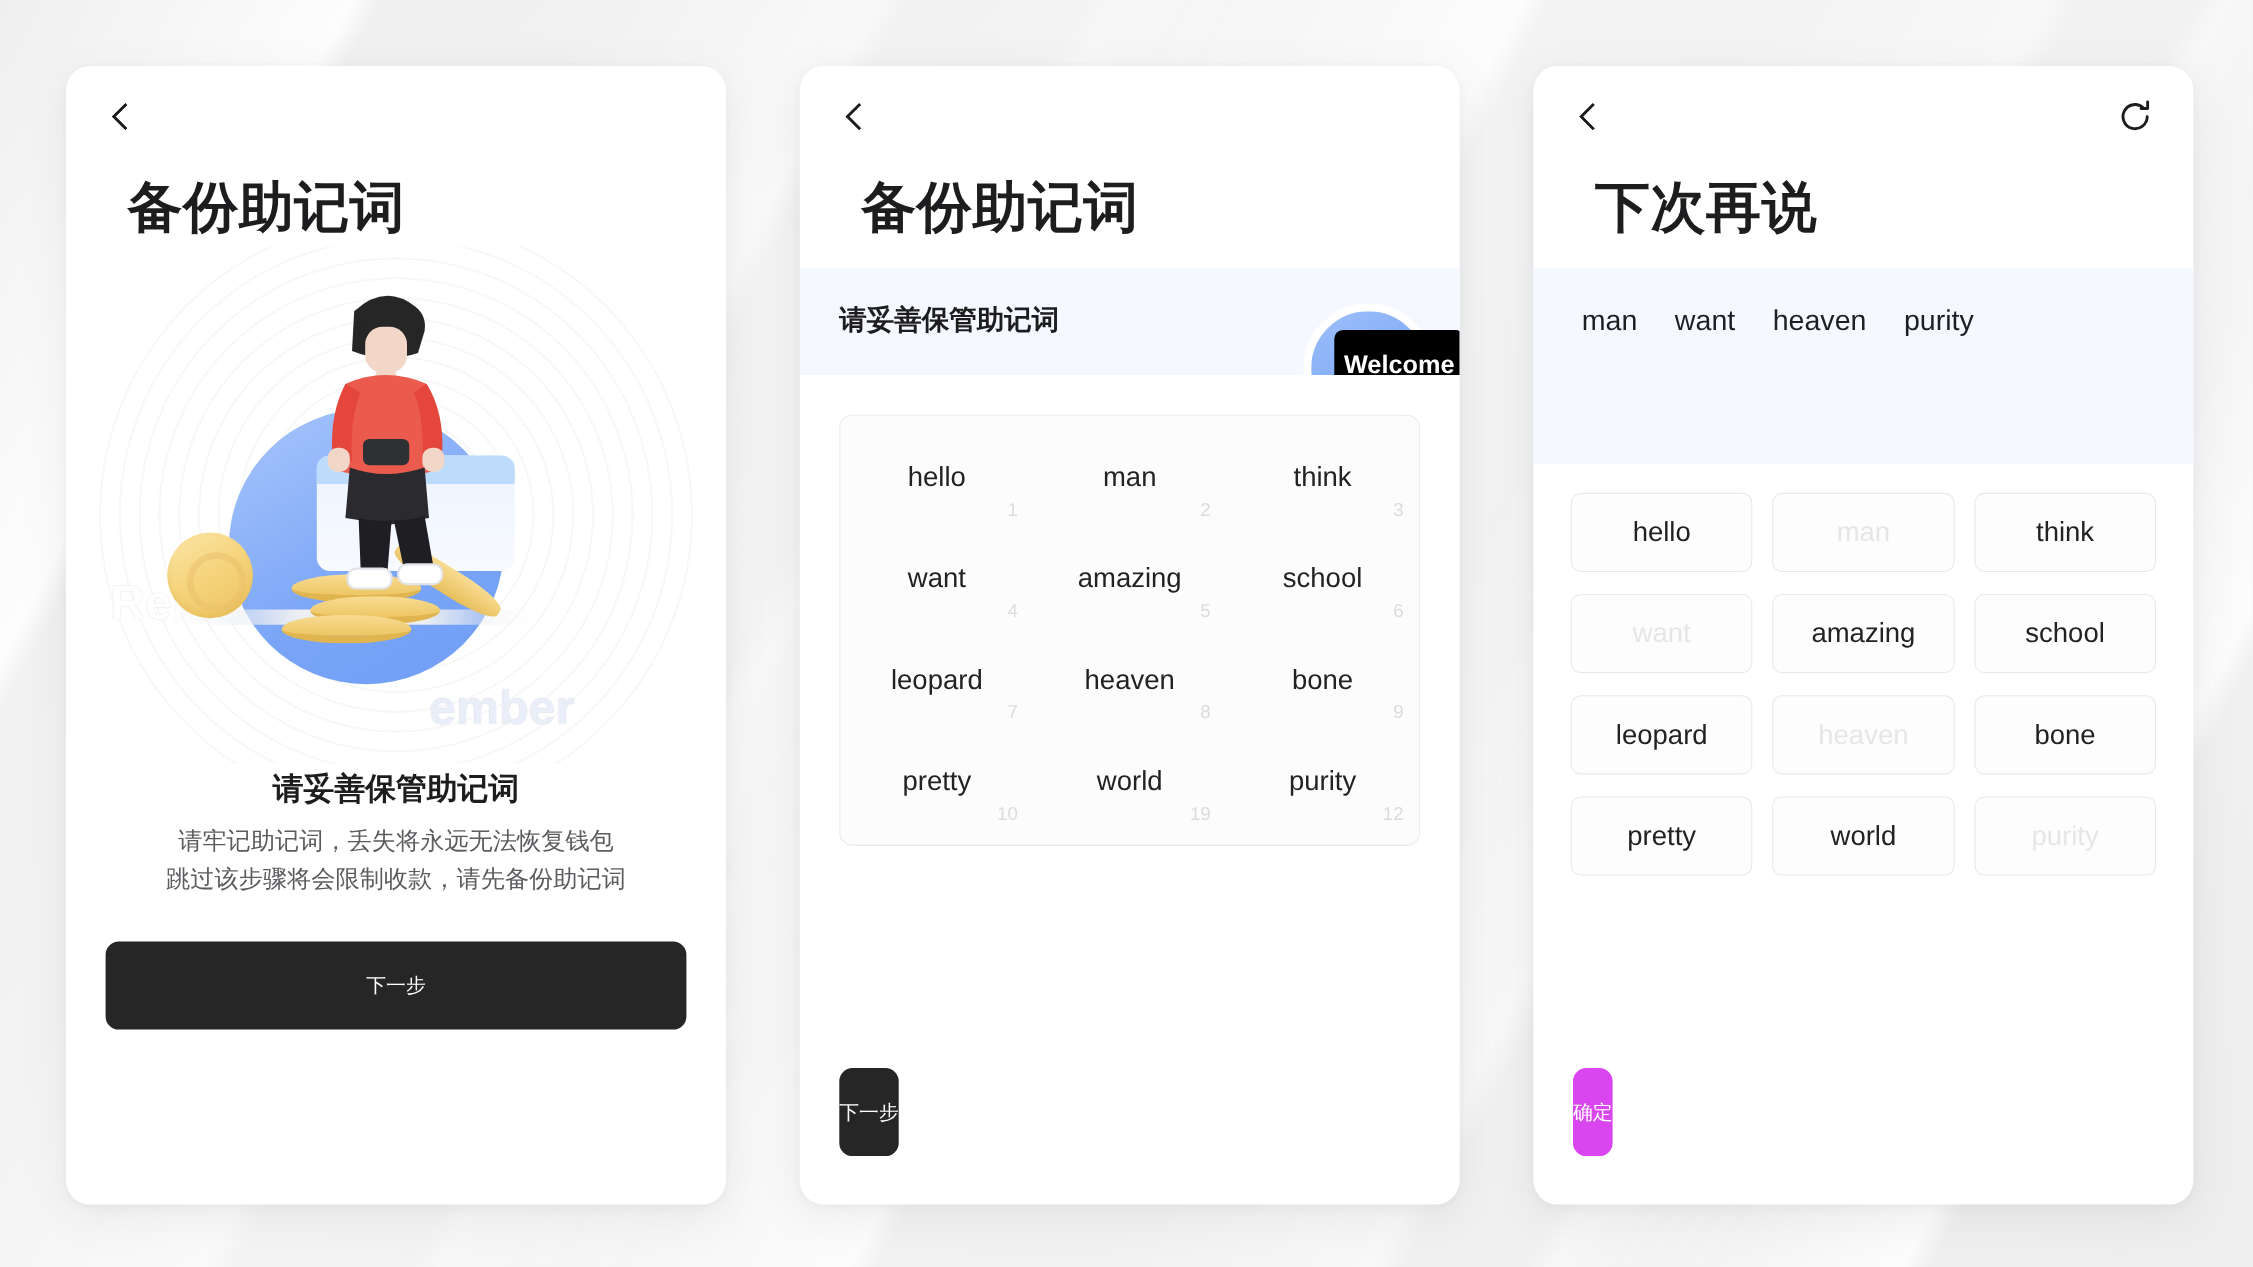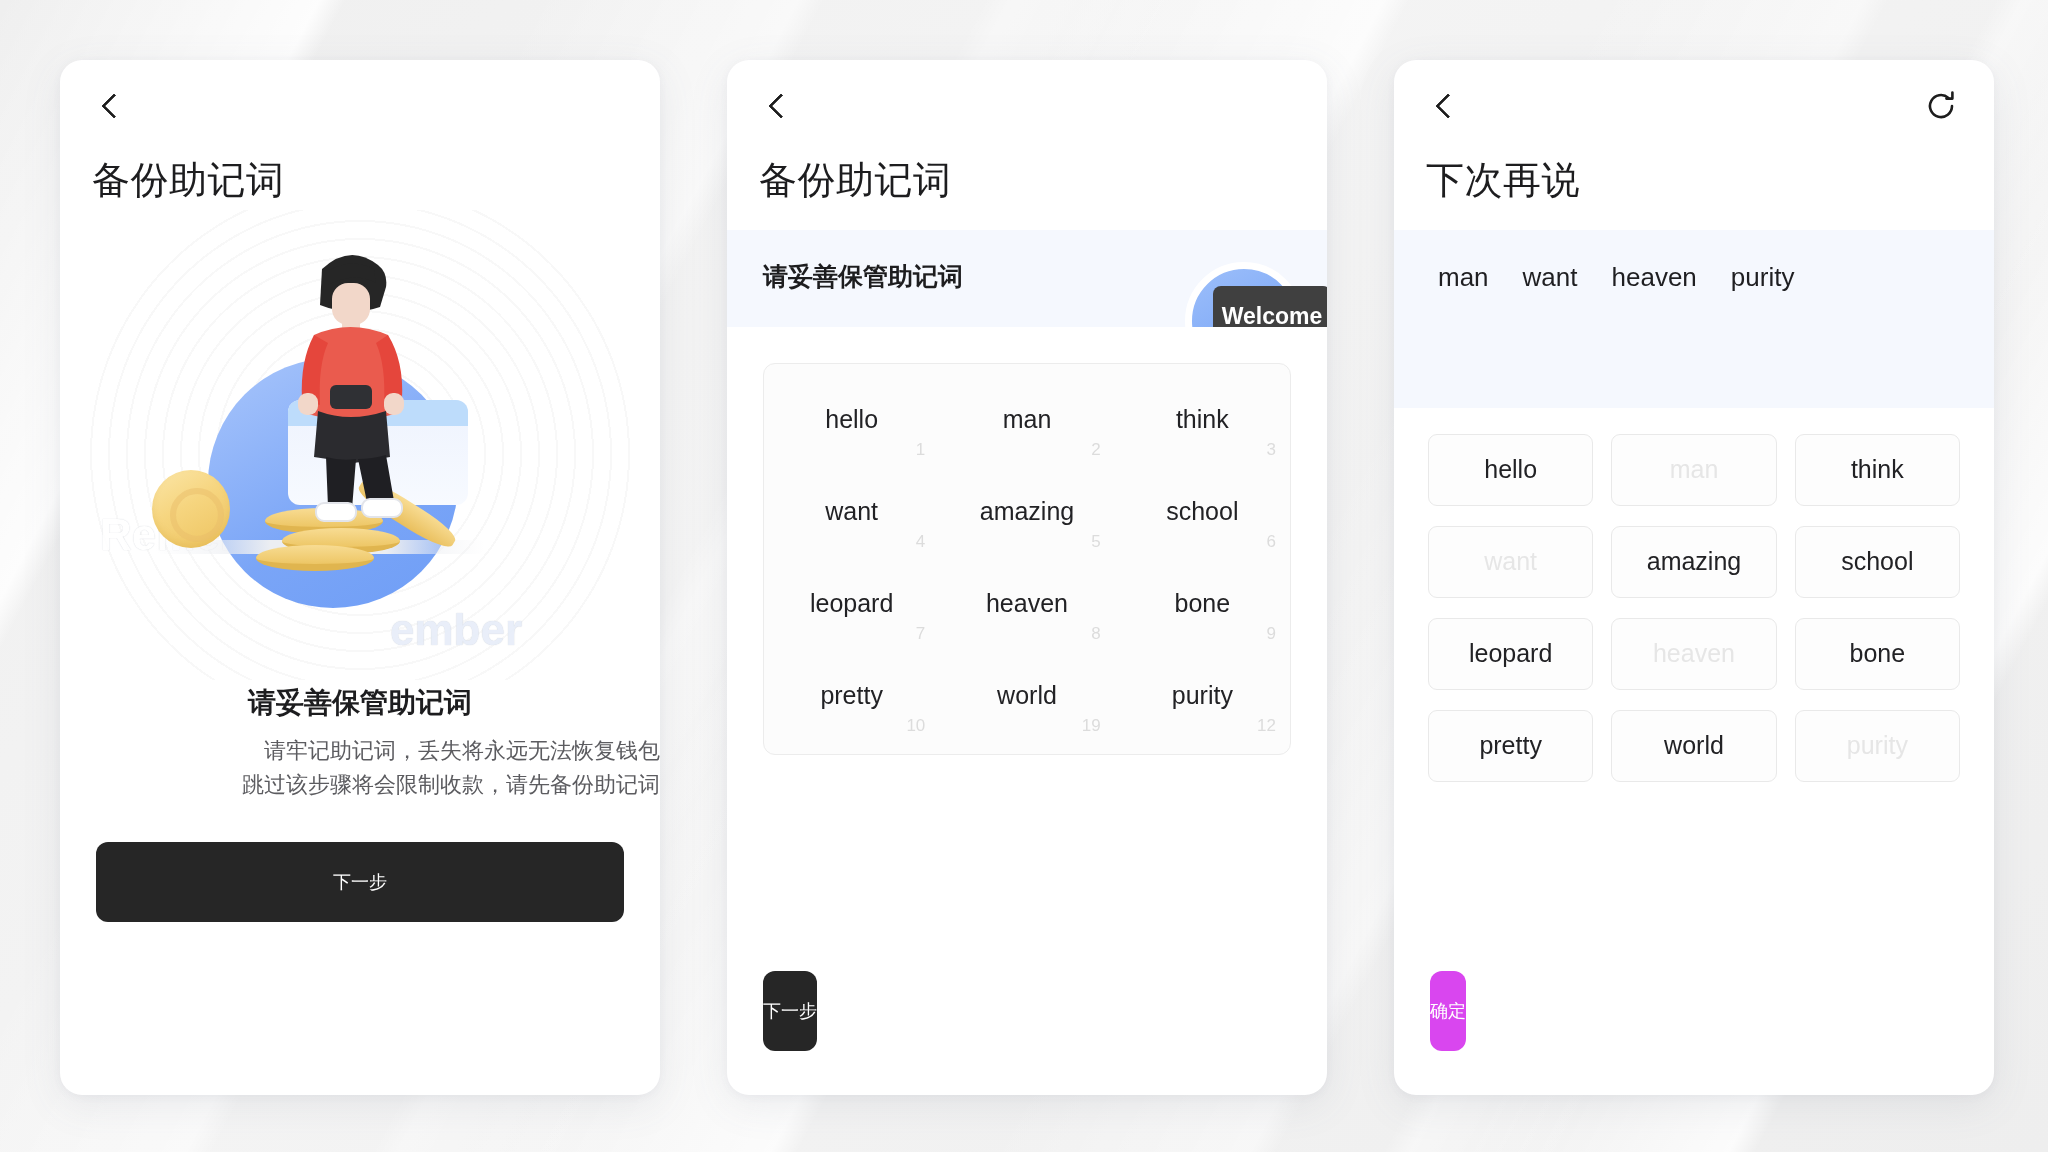--- a/index.html
+++ b/index.html
@@ -73,24 +73,24 @@
     border-left: 3.5px solid #1d1d1d;
     border-bottom: 3.5px solid #1d1d1d;
     transform: rotate(45deg);
     border-radius: 1px;
   }
   .refresh { width: 34px; height: 34px; cursor:pointer; }
   .refresh svg { display:block; }
 
   
   .page-title {
-    font-size: 38px;
-    font-weight: 400;
+    font-size: 50px;
+    font-weight: 700;
     color: #1d1d1f;
-    padding: 6px 36px 0 32px;
+    padding: 6px 36px 0 56px;
     letter-spacing: .5px;
     line-height: 1.2;
     flex: 0 0 auto;
   }
 
   
   .hero {
     position: relative;
     height: 470px;
     margin-top: 6px;
@@ -181,21 +181,21 @@
   .person { position: absolute; left: 210px; top: 25px; width: 160px; height: 290px; }
 
   .hero-heading {
     text-align: center;
     font-size: 28px;
     font-weight: 700;
     color: #1d1d1f;
     margin-top: 4px;
   }
   .hero-sub {
-    text-align: right;
+    text-align: center;
     font-size: 22px;
     color: #5c5c60;
     line-height: 1.55;
     margin-top: 12px;
   }
 
   .btn-primary {
     margin: 40px 36px 0 36px;
     height: 80px;
     border-radius: 12px;
@@ -248,21 +248,21 @@
   }
   .notice-art .nc {
     position:absolute; left: 14px; top: 14px;
     width: 118px; height: 118px; border-radius: 50%;
     background: linear-gradient(150deg,#9dbffa 0%, #6f9ef6 100%);
     border: 7px solid #ffffff;
   }
   .notice-art .ncard {
     position:absolute; left: 42px; top: 38px;
     width: 118px; height: 62px; border-radius: 8px;
-    background: #404040;
+    background: #000000;
     display:flex; align-items:center; justify-content:center;
     color:#ffffff; font-weight:700; font-size:23px;
     overflow:hidden;
   }
   .notice-art .ncoin {
     position:absolute; border-radius:50%;
     background: linear-gradient(180deg,#f8dc93 0%,#edc665 100%);
     border-bottom: 5px solid #e0b54f;
   }
   .notice-art .k1 { left: 52px; top: 100px; width: 78px; height: 17px; }

